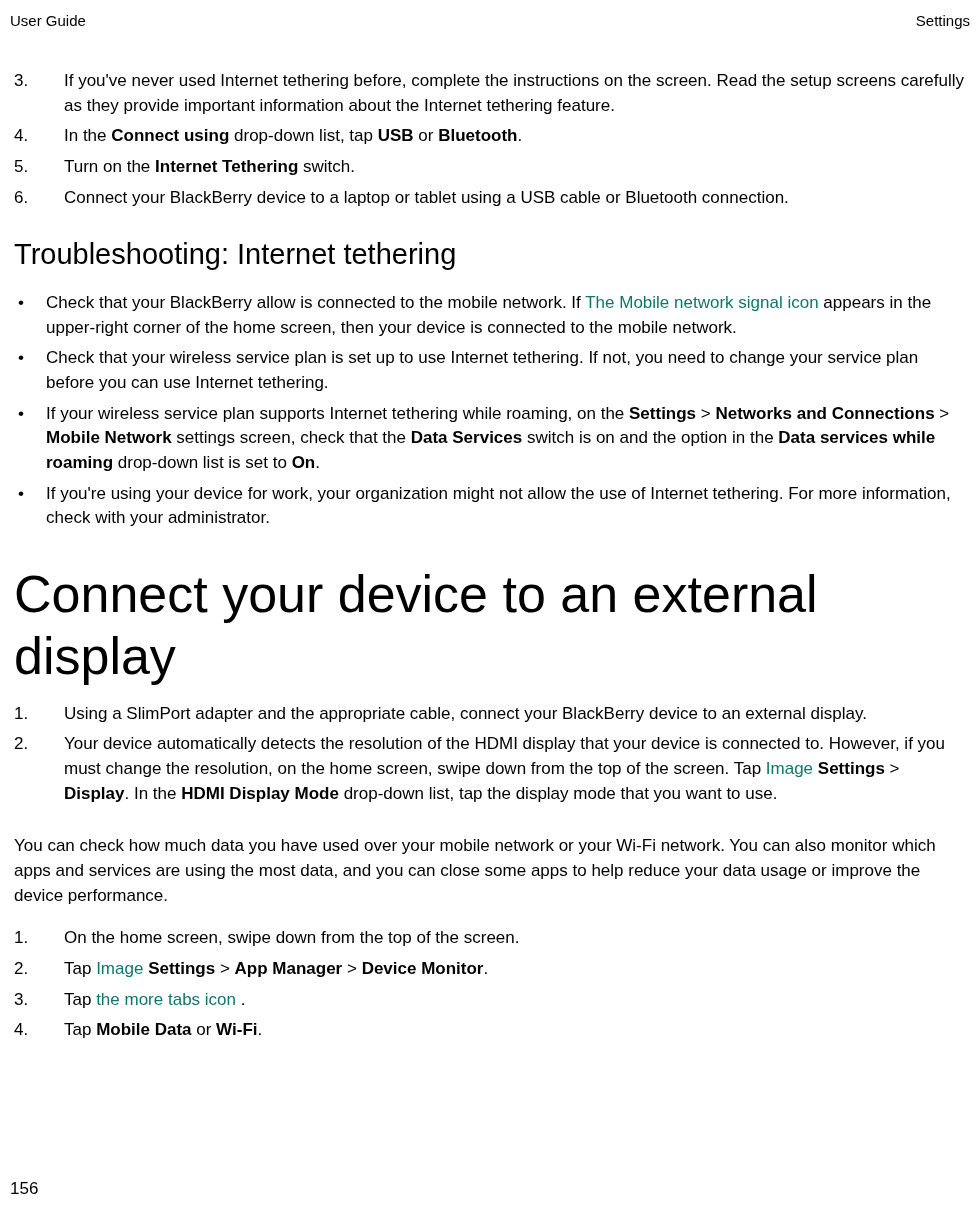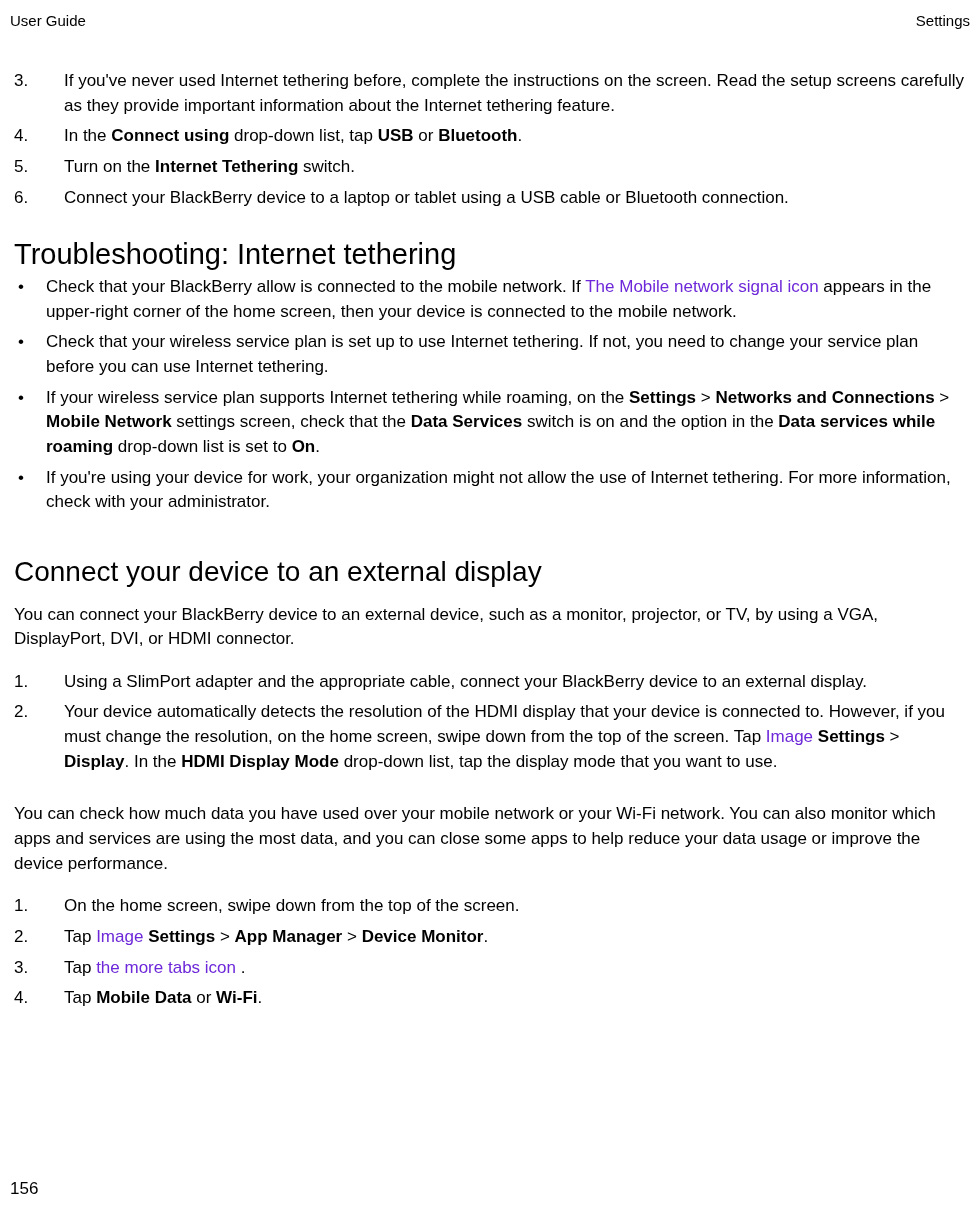--- a/index.html
+++ b/index.html
@@ -39,31 +39,31 @@
       width: 50px;
       flex-shrink: 0;
     }
     ol.numbered li .txt {
       flex: 1;
     }
     h2.section-title {
       font-size: 29px;
       font-weight: 400;
       margin-top: 24px;
-      margin-bottom: 4px;
+      margin-bottom: 20px;
     }
     h3.subsection-title {
       font-size: 25px;
       font-weight: 400;
       margin-bottom: 18px;
     }
     h1.big-title {
-      font-size: 28px;
+      font-size: 52px;
       font-weight: 400;
-      margin-top: 40px;
+      margin-top: 32px;
       margin-bottom: 14px;
       line-height: 1.2;
     }
     p.para {
       font-size: 17px;
       line-height: 1.45;
       margin-bottom: 18px;
     }
     ul.bulleted {
       list-style: none;
@@ -80,21 +80,21 @@
       flex-shrink: 0;
       padding-left: 4px;
     }
     ul.bulleted li .txt {
       flex: 1;
     }
     .b {
       font-weight: 700;
     }
     .red {
-      color: #6d28d9;
+      color: #0f766e;
     }
     .page-num {
       position: absolute;
       bottom: 14px;
       left: 10px;
       font-size: 17px;
       text-align: center;
     }
   </style>
 </head>
@@ -141,21 +141,20 @@
       <span class="bullet">•</span>
       <span class="txt"><span>If your wireless service plan supports Internet tethering while roaming, on the </span><span class="b">Settings</span><span> &gt; </span><span class="b">Networks and Connections</span><span> &gt; </span><span class="b">Mobile Network</span><span> settings screen, check that the </span><span class="b">Data Services</span><span> switch is on and the option in the </span><span class="b">Data services while roaming</span><span> drop-down list is set to </span><span class="b">On</span><span>.</span></span>
     </li>
     <li>
       <span class="bullet">•</span>
       <span class="txt">If you're using your device for work, your organization might not allow the use of Internet tethering. For more information, check with your administrator.</span>
     </li>
   </ul>
 
   <h1 class="big-title">Connect your device to an external display</h1>
-  <p class="para">You can connect your BlackBerry device to an external device, such as a monitor, projector, or TV, by using a VGA, DisplayPort, DVI, or HDMI connector.</p>
 
   <ol class="numbered">
     <li>
       <span class="num">1.</span>
       <span class="txt">Using a SlimPort adapter and the appropriate cable, connect your BlackBerry device to an external display.</span>
     </li>
     <li>
       <span class="num">2.</span>
       <span class="txt"><span>Your device automatically detects the resolution of the HDMI display that your device is connected to. However, if you must change the resolution, on the home screen, swipe down from the top of the screen. Tap  </span><span class="red">Image</span><span>  </span><span class="b">Settings</span><span> &gt; </span><span class="b">Display</span><span>. In the </span><span class="b">HDMI Display Mode</span><span> drop-down list, tap the display mode that you want to use.</span></span>
     </li>

